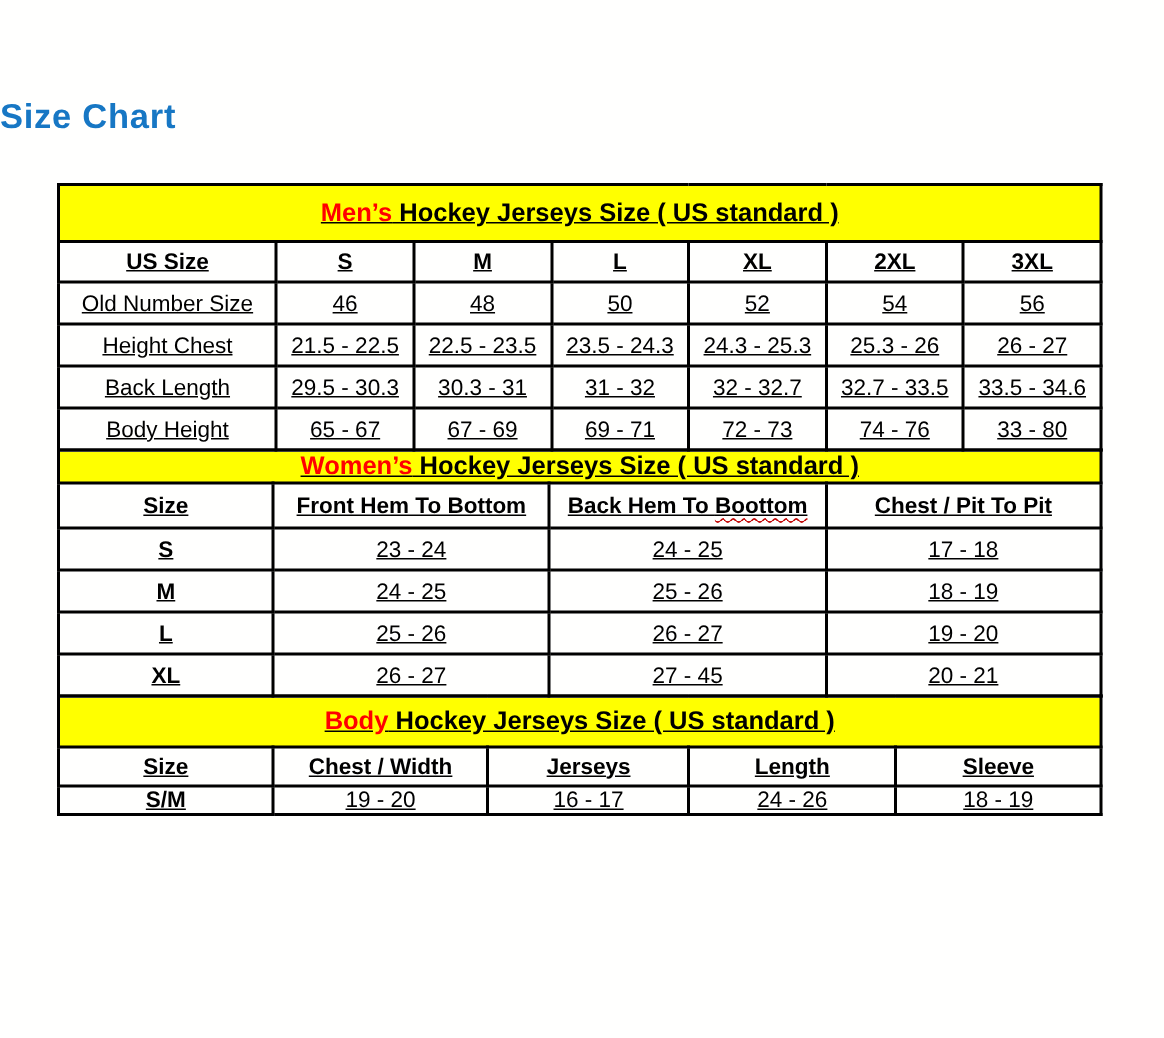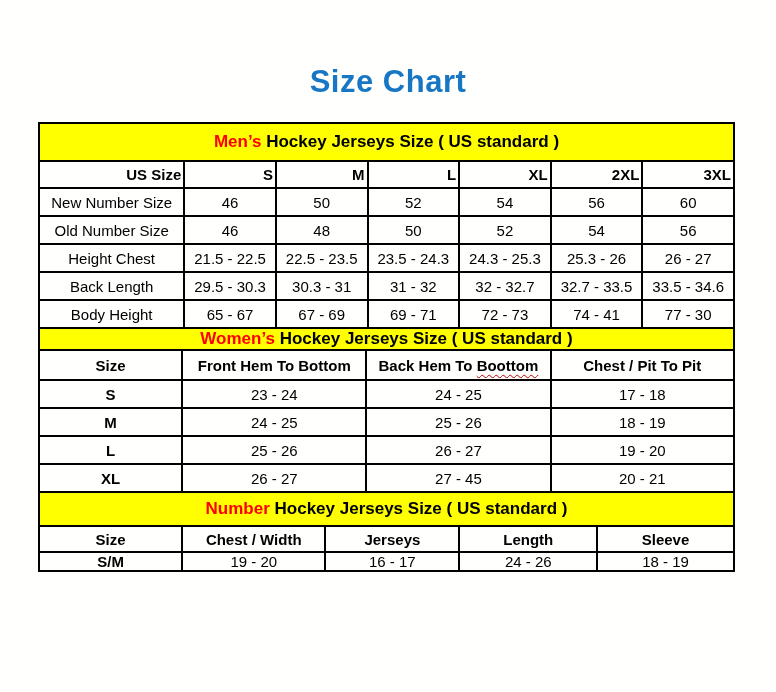--- a/index.html
+++ b/index.html
@@ -10,36 +10,36 @@
     font-family: "Liberation Sans", sans-serif;
     color: #000;
     overflow: hidden;
   }
   .page { position: relative; width: 776px; height: 692px; }
 
   .title {
     position: absolute;
     left: 0; top: 64px; width: 776px;
     margin: 0;
-    text-align: center;
-    font-size: 31px;
+    font-size: 23px;
     font-weight: 700;
     color: #1777c4;
     letter-spacing: 0.5px;
   }
 
   .chart-wrap {
     position: absolute;
     left: 38px; top: 122px; width: 697px;
   }
 
   table {
     width: 100%;
     border-collapse: collapse;
     table-layout: fixed;
+    text-decoration: underline;
   }
   .t2, .t3 { margin-top: -2px; }
 
   th, td {
     border: 2px solid #000;
     text-align: center;
     vertical-align: middle;
     padding: 0 2px;
     font-size: 15px;
     font-weight: 400;
@@ -49,21 +49,21 @@
 
   .section-cell {
     background: #ffff00;
     font-size: 17px;
     font-weight: 700;
     height: 38px;
   }
   .section-cell .red-word { color: #ff0000; }
 
   .colhead-row th { font-weight: 700; }
-  .t1 .colhead-row th { height: 27px; text-align: right; }
+  .t1 .colhead-row th { height: 27px; }
   .t1 .data-row  td { height: 28px; }
   .t2 .colhead-row th { height: 30px; }
   .t2 .data-row  td { height: 28px; }
   .t2 .section-cell { height: 19px; }
   .t3 .section-cell { height: 34px; }
   .t3 .colhead-row th { height: 26px; }
   .t3 .data-row  td { height: 18px; }
 
   td.row-label-bold { font-weight: 700; }
 
@@ -101,29 +101,20 @@
       <tr class="colhead-row">
         <th>US Size</th>
         <th>S</th>
         <th>M</th>
         <th>L</th>
         <th>XL</th>
         <th>2XL</th>
         <th>3XL</th>
       </tr>
       <tr class="data-row">
-        <td>New Number Size</td>
-        <td>46</td>
-        <td>50</td>
-        <td>52</td>
-        <td>54</td>
-        <td>56</td>
-        <td>60</td>
-      </tr>
-      <tr class="data-row">
         <td>Old Number Size</td>
         <td>46</td>
         <td>48</td>
         <td>50</td>
         <td>52</td>
         <td>54</td>
         <td>56</td>
       </tr>
       <tr class="data-row">
         <td>Height Chest</td>
@@ -142,22 +133,22 @@
         <td>32 - 32.7</td>
         <td>32.7 - 33.5</td>
         <td>33.5 - 34.6</td>
       </tr>
       <tr class="data-row">
         <td>Body Height</td>
         <td>65 - 67</td>
         <td>67 - 69</td>
         <td>69 - 71</td>
         <td>72 - 73</td>
-        <td>74 - 41</td>
-        <td>77 - 30</td>
+        <td>74 - 76</td>
+        <td>33 - 80</td>
       </tr>
     </tbody>
       </table>
 
     <table class="t2">
       <colgroup>
         <col style="width:20.6%">
           <col style="width:26.5%">
           <col style="width:26.5%">
           <col style="width:26.4%">
@@ -202,21 +193,21 @@
     <table class="t3">
       <colgroup>
         <col style="width:20.6%">
           <col style="width:20.6%">
           <col style="width:19.3%">
           <col style="width:19.8%">
           <col style="width:19.7%">
       </colgroup>
       <tbody>
           <tr>
-        <th class="section-cell" colspan="5"><span class="red-word">Number</span><span> Hockey Jerseys Size ( US standard )</span></th>
+        <th class="section-cell" colspan="5"><span class="red-word">Body</span><span> Hockey Jerseys Size ( US standard )</span></th>
       </tr>
       <tr class="colhead-row">
         <th>Size</th>
         <th>Chest / Width</th>
         <th>Jerseys</th>
         <th>Length</th>
         <th>Sleeve</th>
       </tr>
       <tr class="data-row">
         <td class="row-label-bold">S/M</td>

